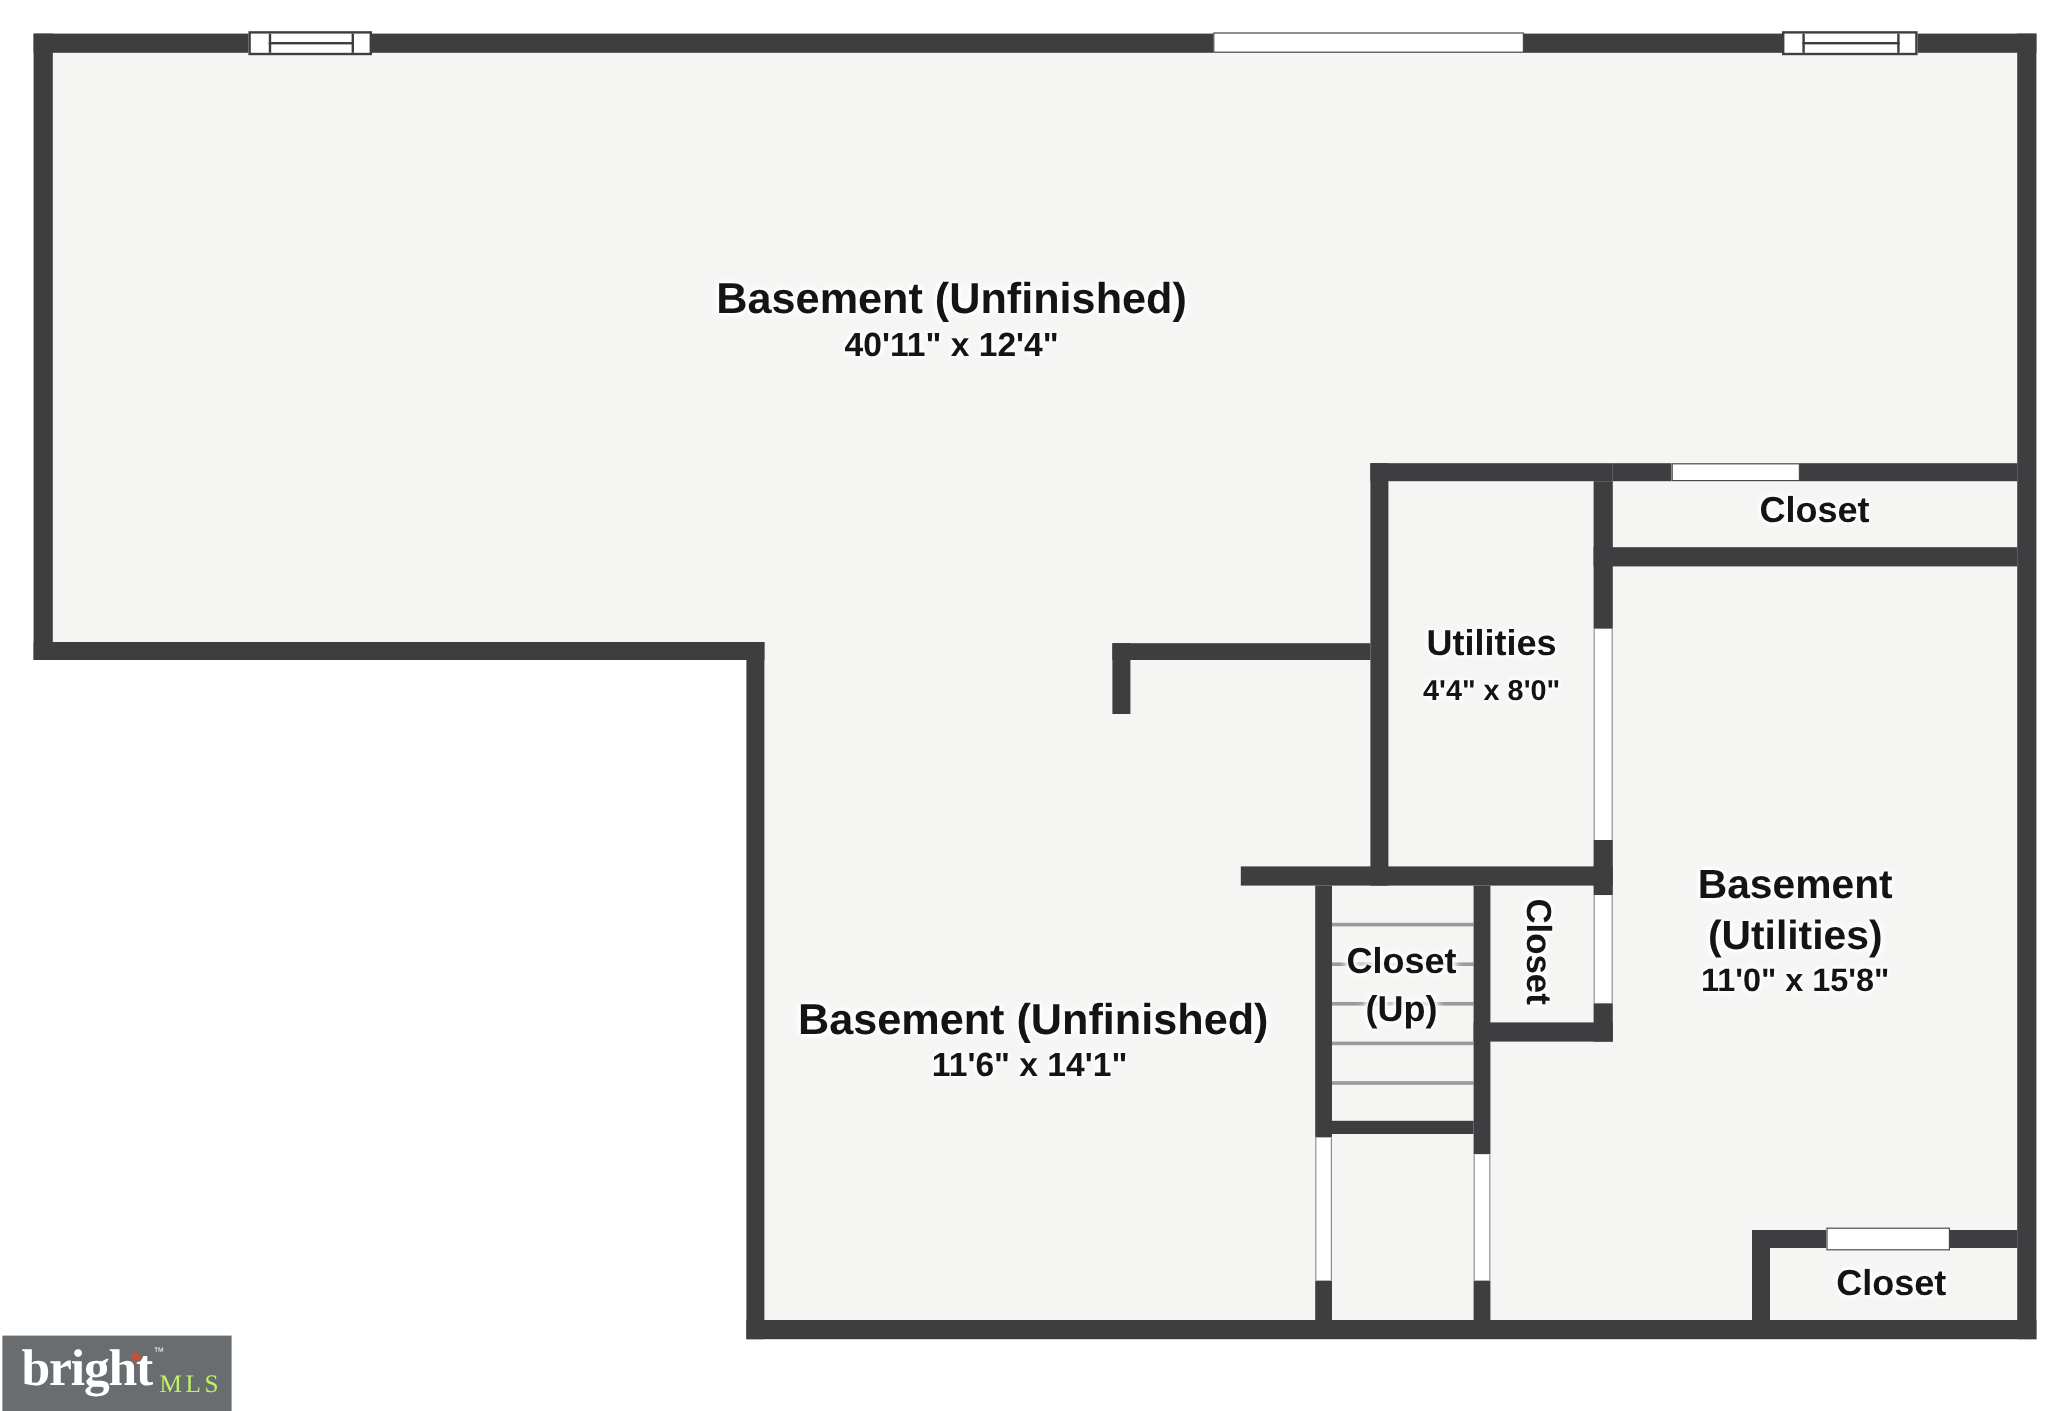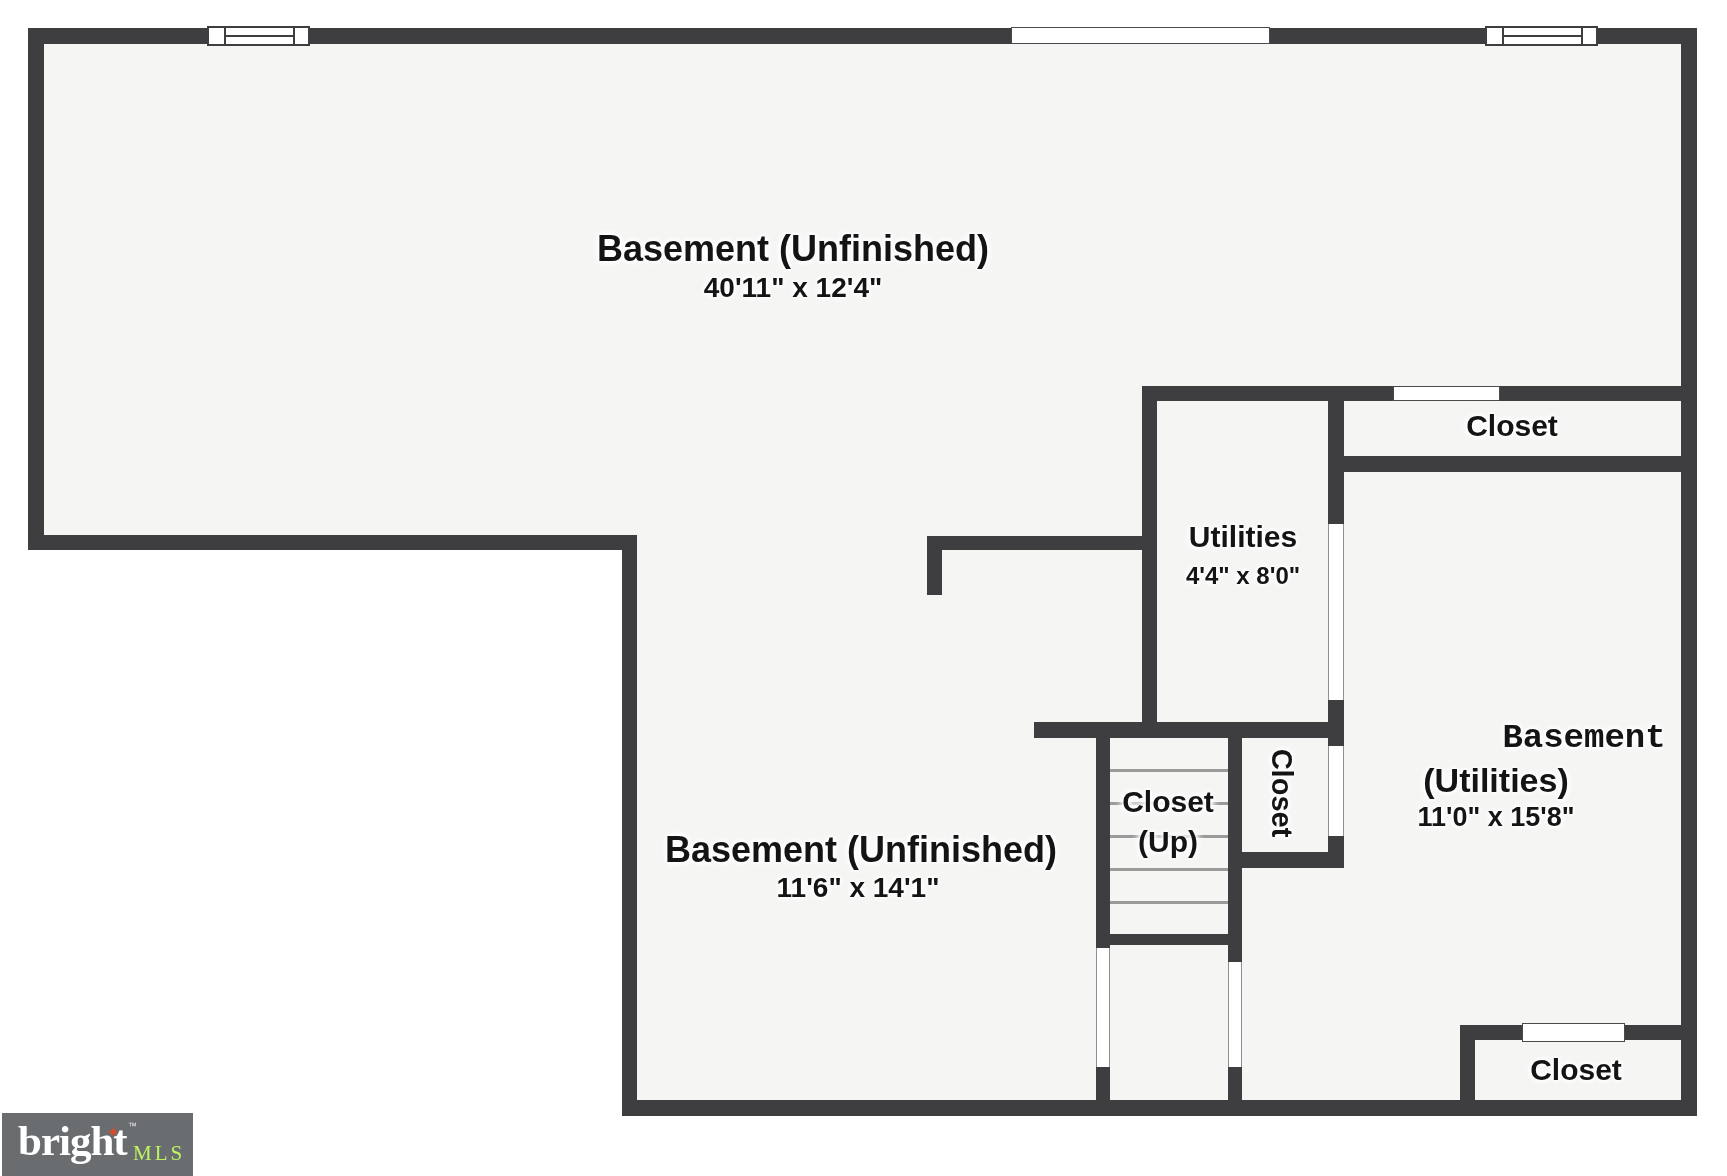--- a/index.html
+++ b/index.html
@@ -103,21 +103,21 @@
       <div class="room-label" style="left: 793px; top: 249px; font-size: 36px;">Basement (Unfinished)</div>
       <div class="room-label" style="left: 793px; top: 288px; font-size: 28px;">40'11" x 12'4"</div>
       <div class="room-label" style="left: 861px; top: 850px; font-size: 36px;">Basement (Unfinished)</div>
       <div class="room-label" style="left: 858px; top: 888px; font-size: 28px;">11'6" x 14'1"</div>
       <div class="room-label" style="left: 1243px; top: 537px; font-size: 30px;">Utilities</div>
       <div class="room-label" style="left: 1243px; top: 576px; font-size: 24px;">4'4" x 8'0"</div>
       <div class="room-label" style="left: 1512px; top: 426px; font-size: 30px;">Closet</div>
       <div class="room-label" style="left: 1281px; top: 793px; font-size: 29px; transform: translate(-50%, -50%) rotate(90deg);">Closet</div>
       <div class="room-label" style="left: 1168px; top: 802px; font-size: 30px;">Closet</div>
       <div class="room-label" style="left: 1168px; top: 842px; font-size: 30px;">(Up)</div>
-      <div class="room-label" style="left: 1584px; top: 738px; font-size: 34px; font-family: Liberation Mono, monospace;">Basement</div>
+      <div class="room-label" style="left: 1496px; top: 738px; font-size: 34px;">Basement</div>
       <div class="room-label" style="left: 1496px; top: 780px; font-size: 34px;">(Utilities)</div>
       <div class="room-label" style="left: 1496px; top: 817px; font-size: 27px;">11'0" x 15'8"</div>
       <div class="room-label" style="left: 1576px; top: 1070px; font-size: 30px;">Closet</div>
     </div>
 
   <div id="logo-box">
     <span id="logo-brand">bright</span>
     <span id="logo-spark">✦</span>
     <span id="logo-tm">™</span>
     <span id="logo-suffix">MLS</span>

